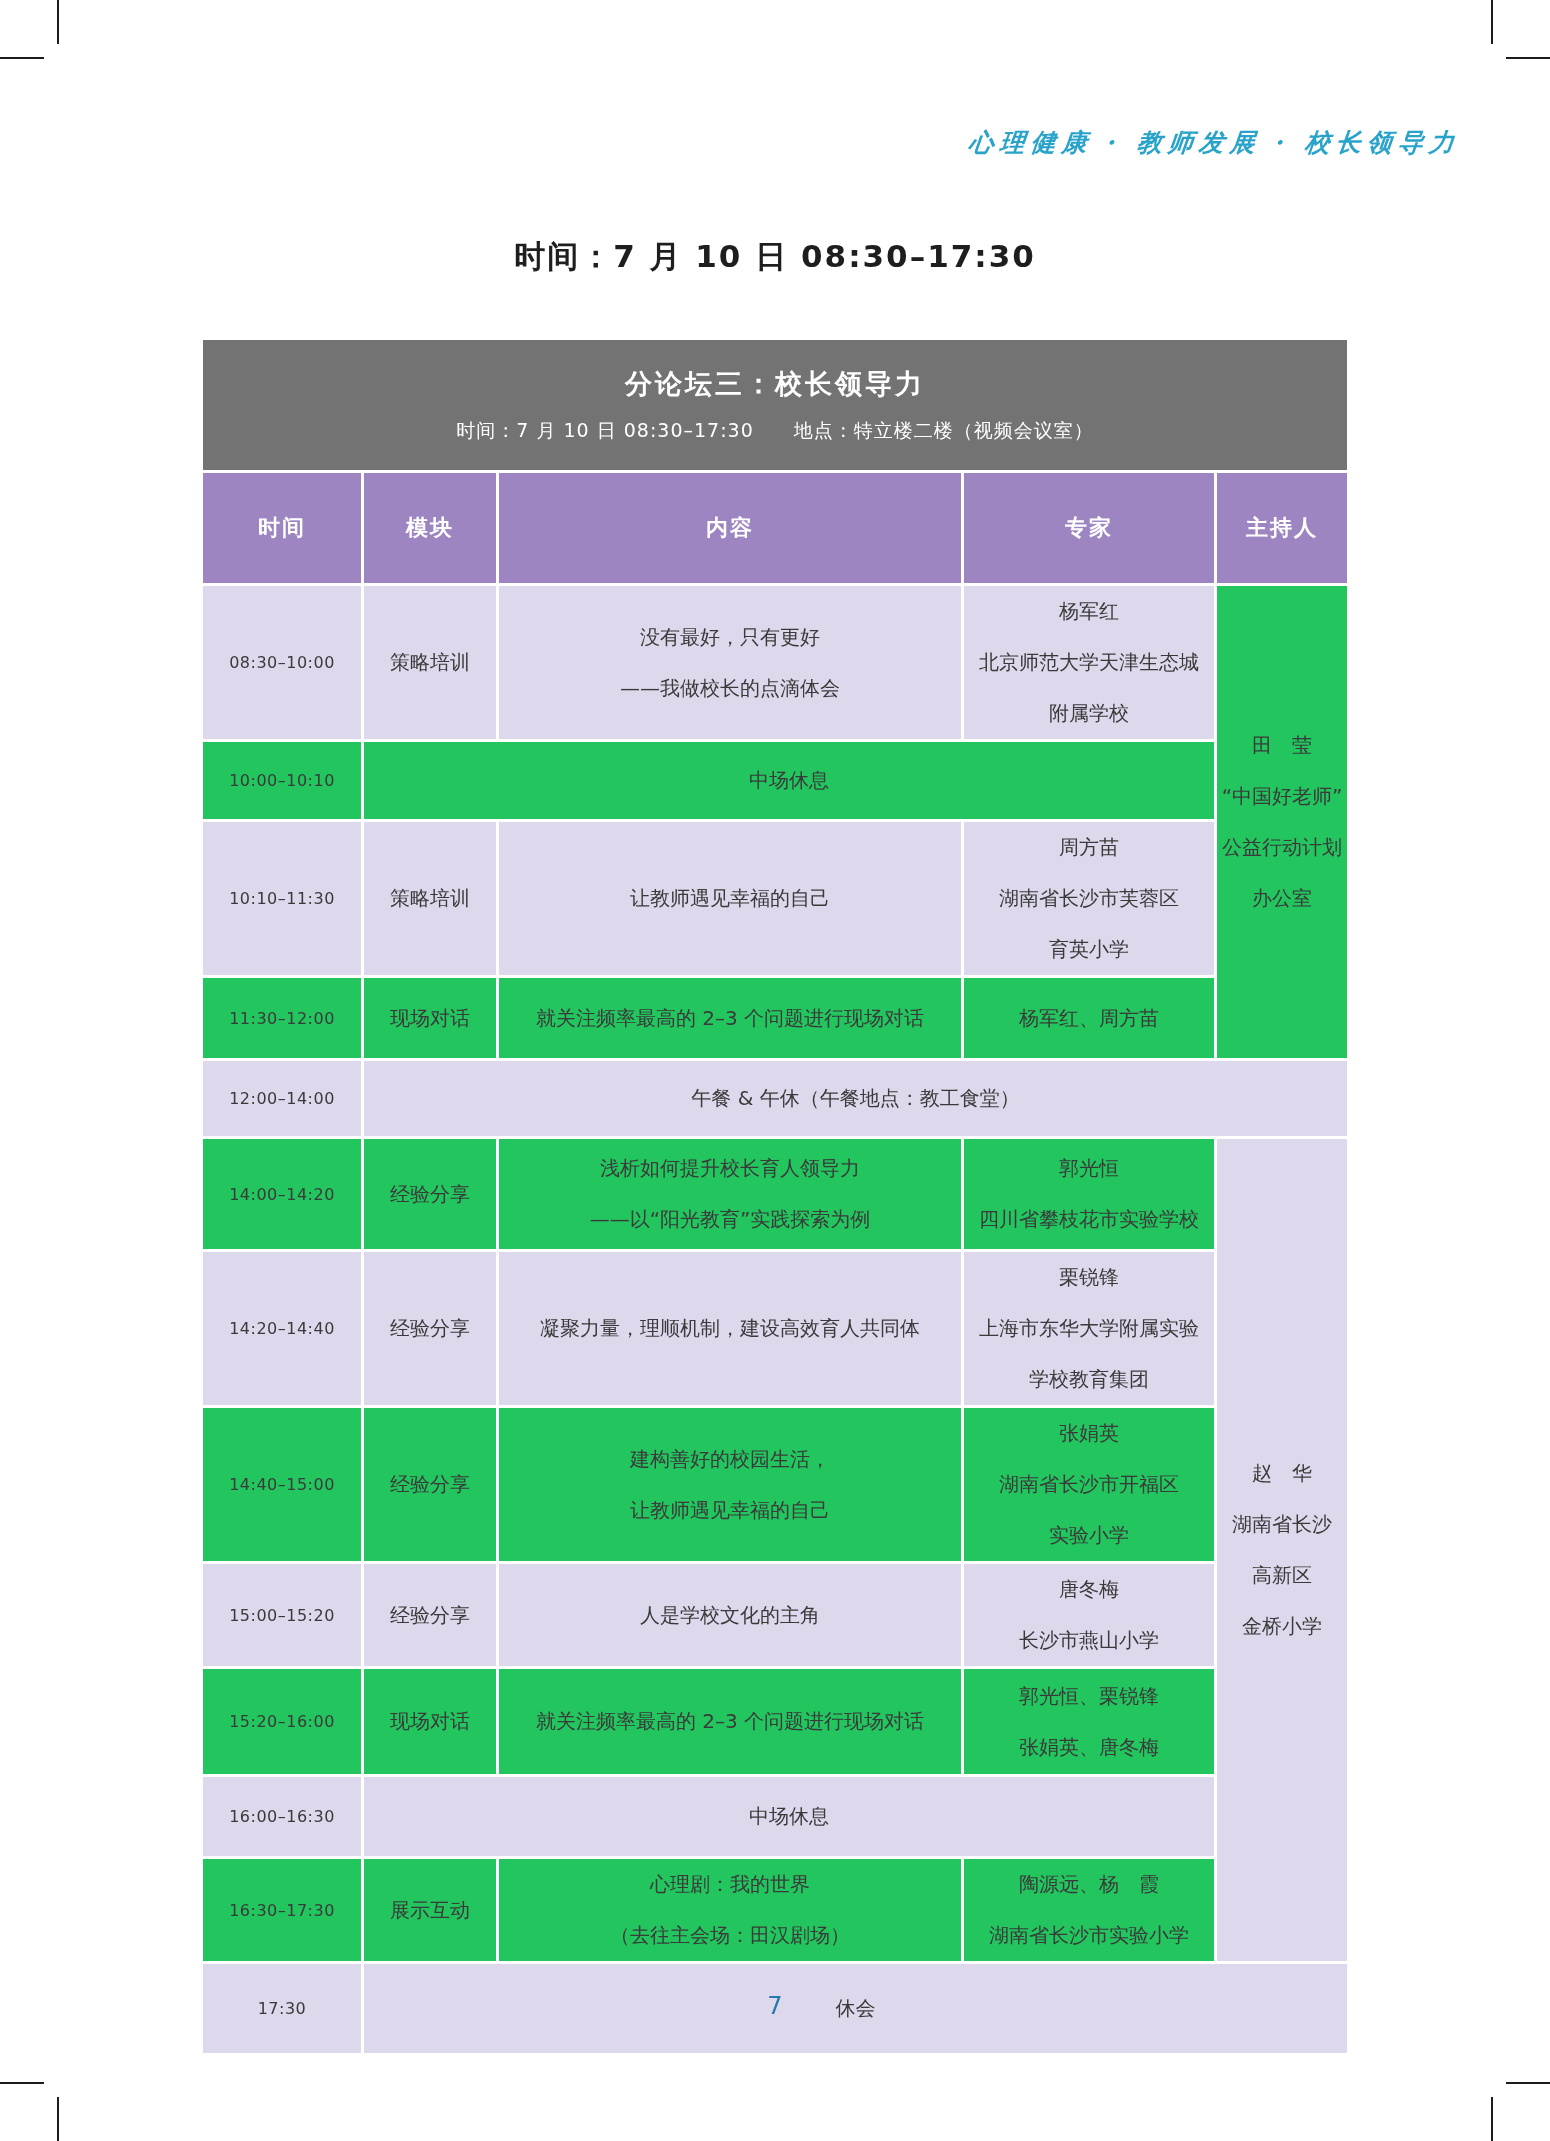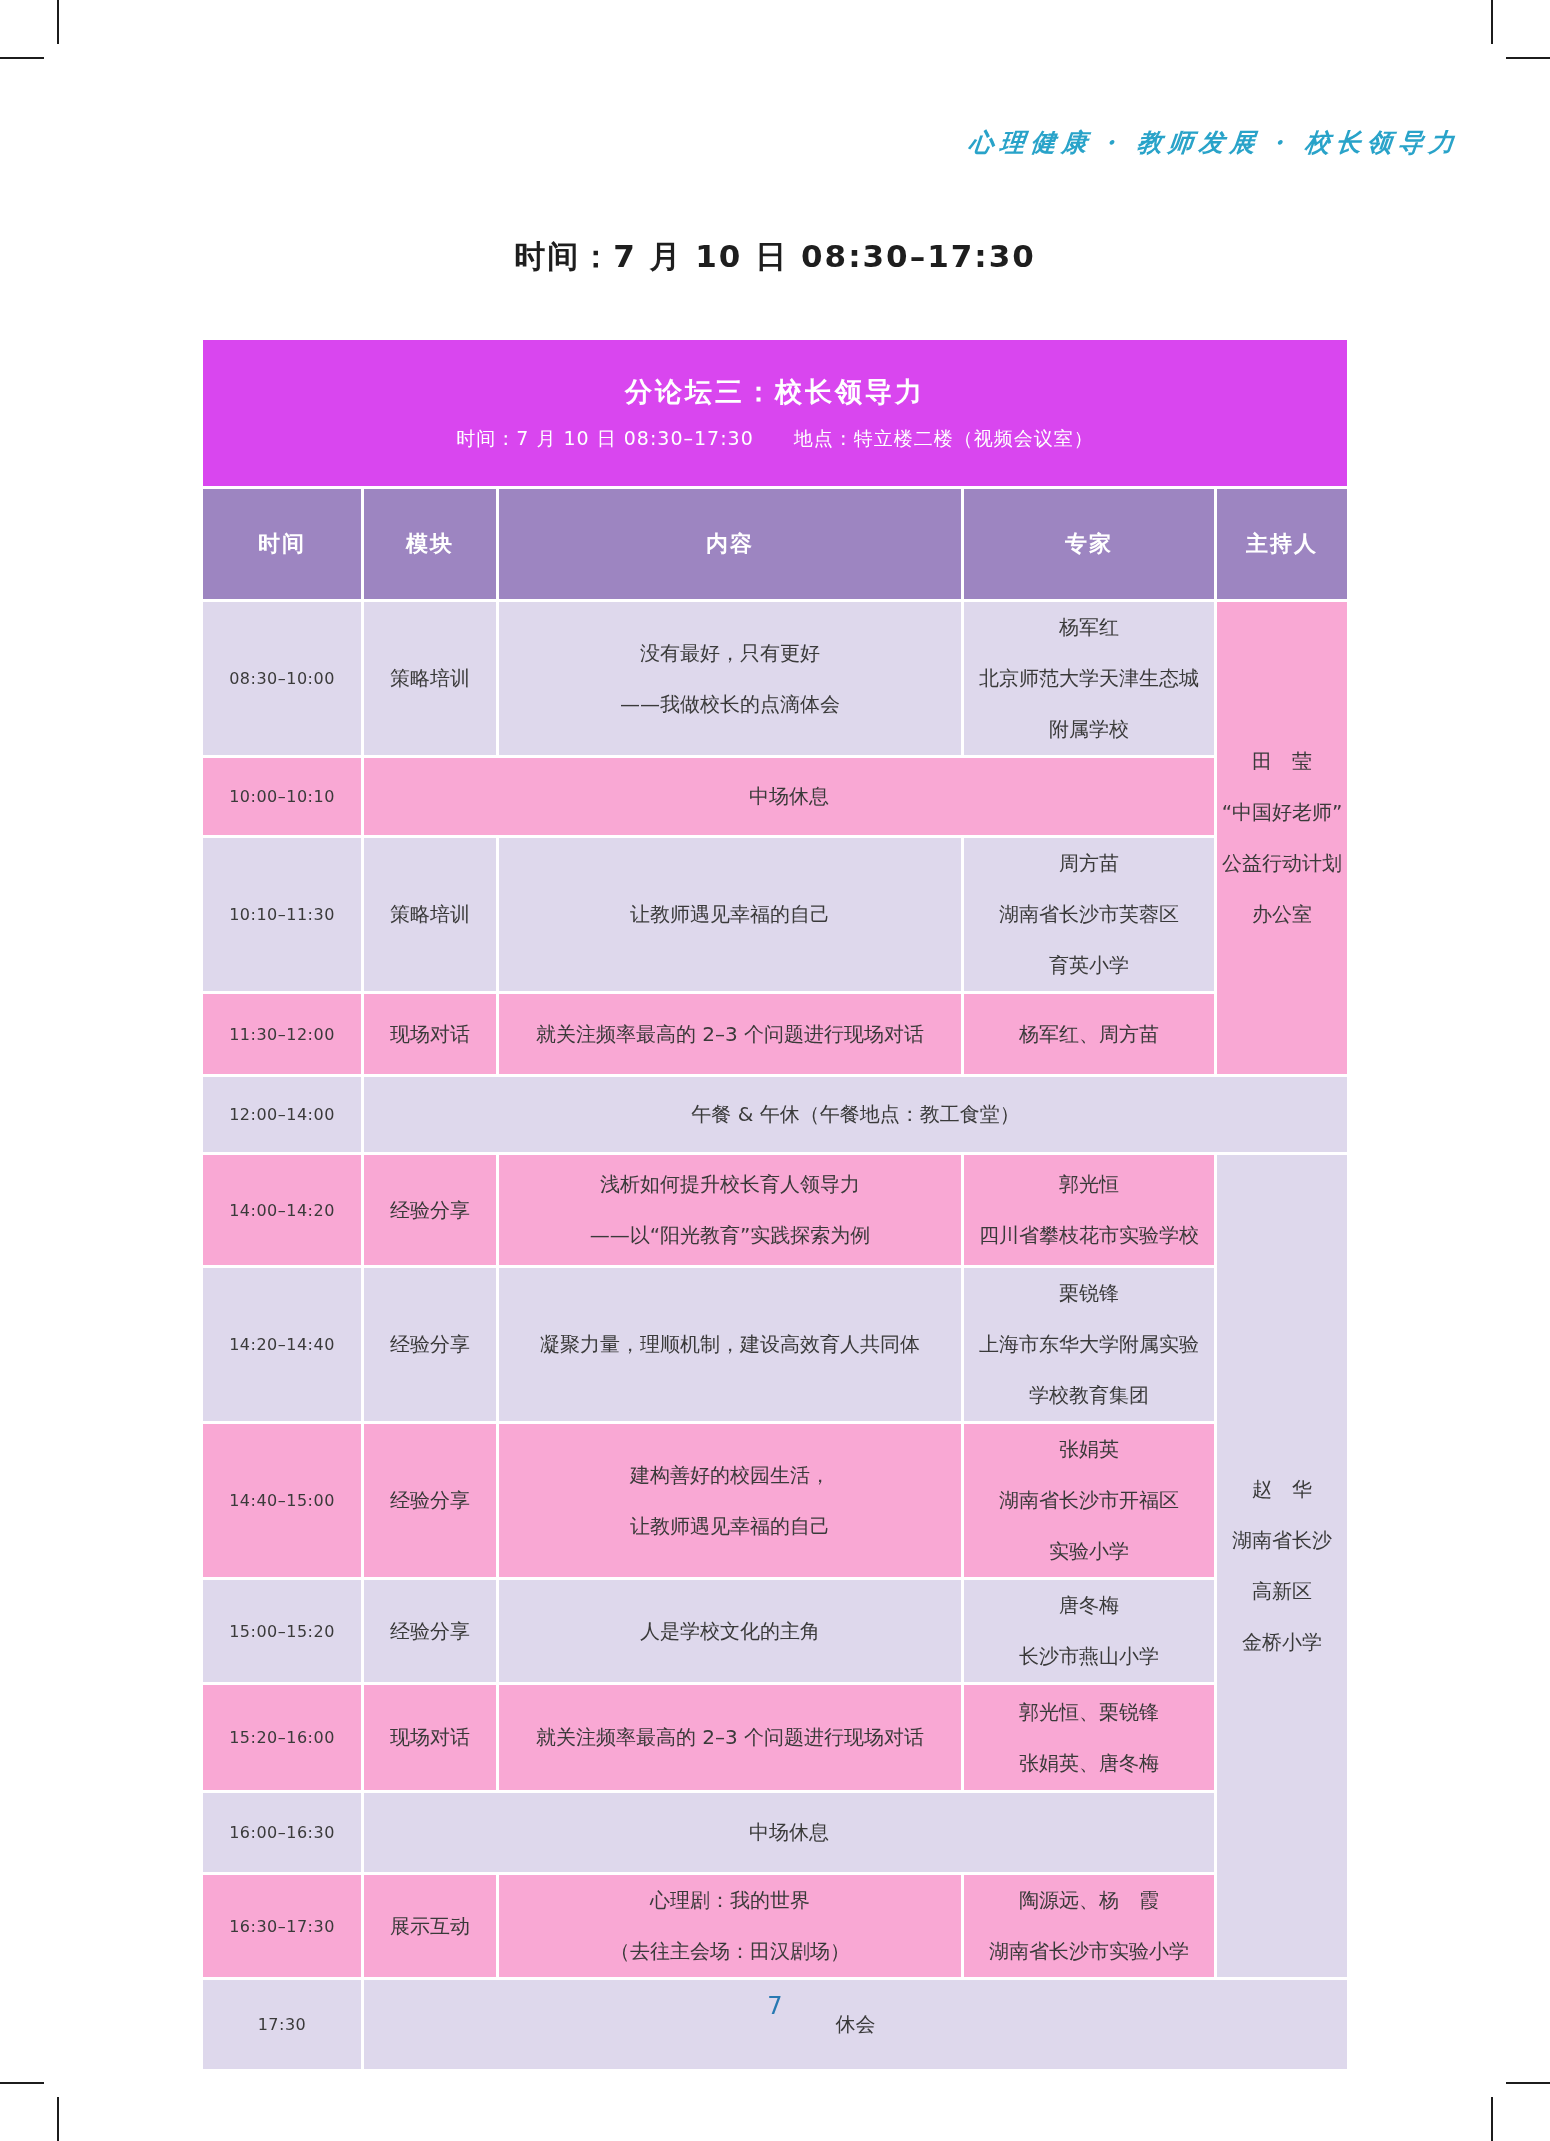--- a/index.html
+++ b/index.html
@@ -37,32 +37,32 @@
   
   table.agenda{
     position:absolute;left:200px;top:337px;
     width:1150px;
     border-collapse:separate;border-spacing:3px;
     table-layout:fixed;
   }
   td,th{padding:0;text-align:center;vertical-align:middle;font-weight:normal;}
 
   .band{
-    background:#d946ef;color:#ffffff;height:146px;
+    background:#737373;color:#ffffff;height:130px;
   }
   .band-title{font-size:27px;font-weight:bold;letter-spacing:3px;margin-bottom:16px;}
   .band-sub{font-size:19px;letter-spacing:1px;}
 
   .colhead{
     background:#9d85c1;color:#ffffff;height:110px;
     font-size:22px;font-weight:bold;letter-spacing:2px;margin-top:8px;
   }
 
   .light{background:#ded8ec;margin-left:28px;}
-  .dark{background:#f9a8d4;}
+  .dark{background:#22c55e;}
 
   td.cell{font-size:20px;}
   .line{line-height:2.55;}
   td.time{font-size:16px;letter-spacing:0.5px;}
 
   
   .fullspan{}
 
   
   .h142{height:142px}.h77{height:77px}.h135{height:135px}.h80{height:80px}

